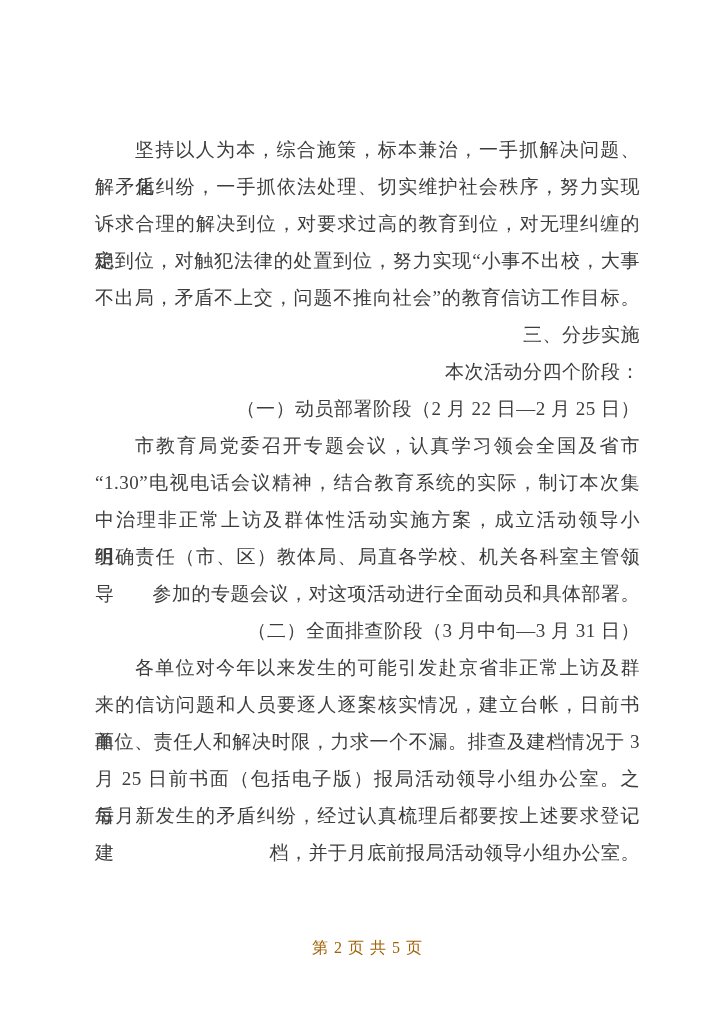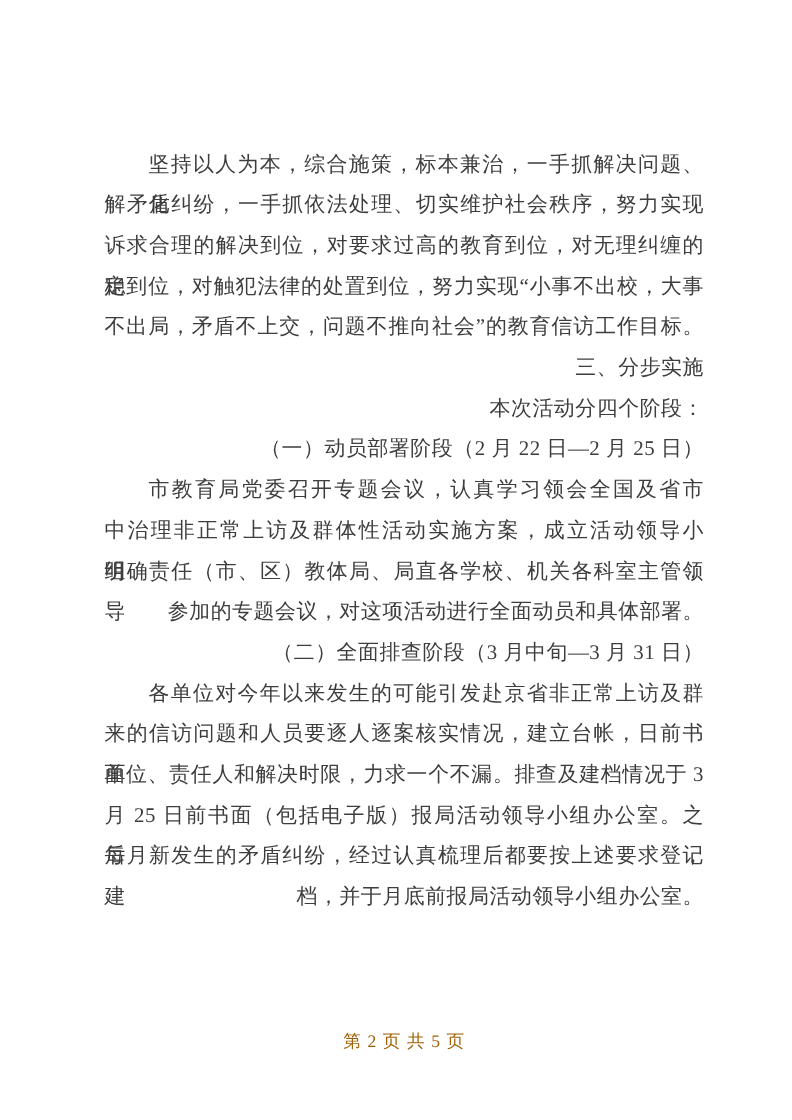--- a/index.html
+++ b/index.html
@@ -60,20 +60,21 @@
 
   <div class="line indent justify">坚持以人为本，综合施策，标本兼治，一手抓解决问题、化</div>
       <div class="line justify">解矛盾纠纷，一手抓依法处理、切实维护社会秩序，努力实现</div>
       <div class="line justify">诉求合理的解决到位，对要求过高的教育到位，对无理纠缠的稳</div>
       <div class="line justify">定到位，对触犯法律的处置到位，努力实现“小事不出校，大事</div>
       <div class="line justify">不出局，矛盾不上交，问题不推向社会”的教育信访工作目标。</div>
       <div class="line indent">三、分步实施</div>
       <div class="line indent">本次活动分四个阶段：</div>
       <div class="line indent">（一）动员部署阶段（2 月 22 日—2 月 25 日）</div>
       <div class="line indent justify">市教育局党委召开专题会议，认真学习领会全国及省市</div>
+      <div class="line justify">“1.30”电视电话会议精神，结合教育系统的实际，制订本次集</div>
       <div class="line justify">中治理非正常上访及群体性活动实施方案，成立活动领导小组，</div>
       <div class="line justify">明确责任（市、区）教体局、局直各学校、机关各科室主管领导</div>
       <div class="line">参加的专题会议，对这项活动进行全面动员和具体部署。</div>
       <div class="line indent">（二）全面排查阶段（3 月中旬—3 月 31 日）</div>
       <div class="line indent justify">各单位对今年以来发生的可能引发赴京省非正常上访及群</div>
       <div class="line justify">来的信访问题和人员要逐人逐案核实情况，建立台帐，日前书面</div>
       <div class="line justify">单位、责任人和解决时限，力求一个不漏。排查及建档情况于 3</div>
       <div class="line justify">月 25 日前书面（包括电子版）报局活动领导小组办公室。之后，</div>
       <div class="line justify">每月新发生的矛盾纠纷，经过认真梳理后都要按上述要求登记建</div>
       <div class="line">档，并于月底前报局活动领导小组办公室。</div>

